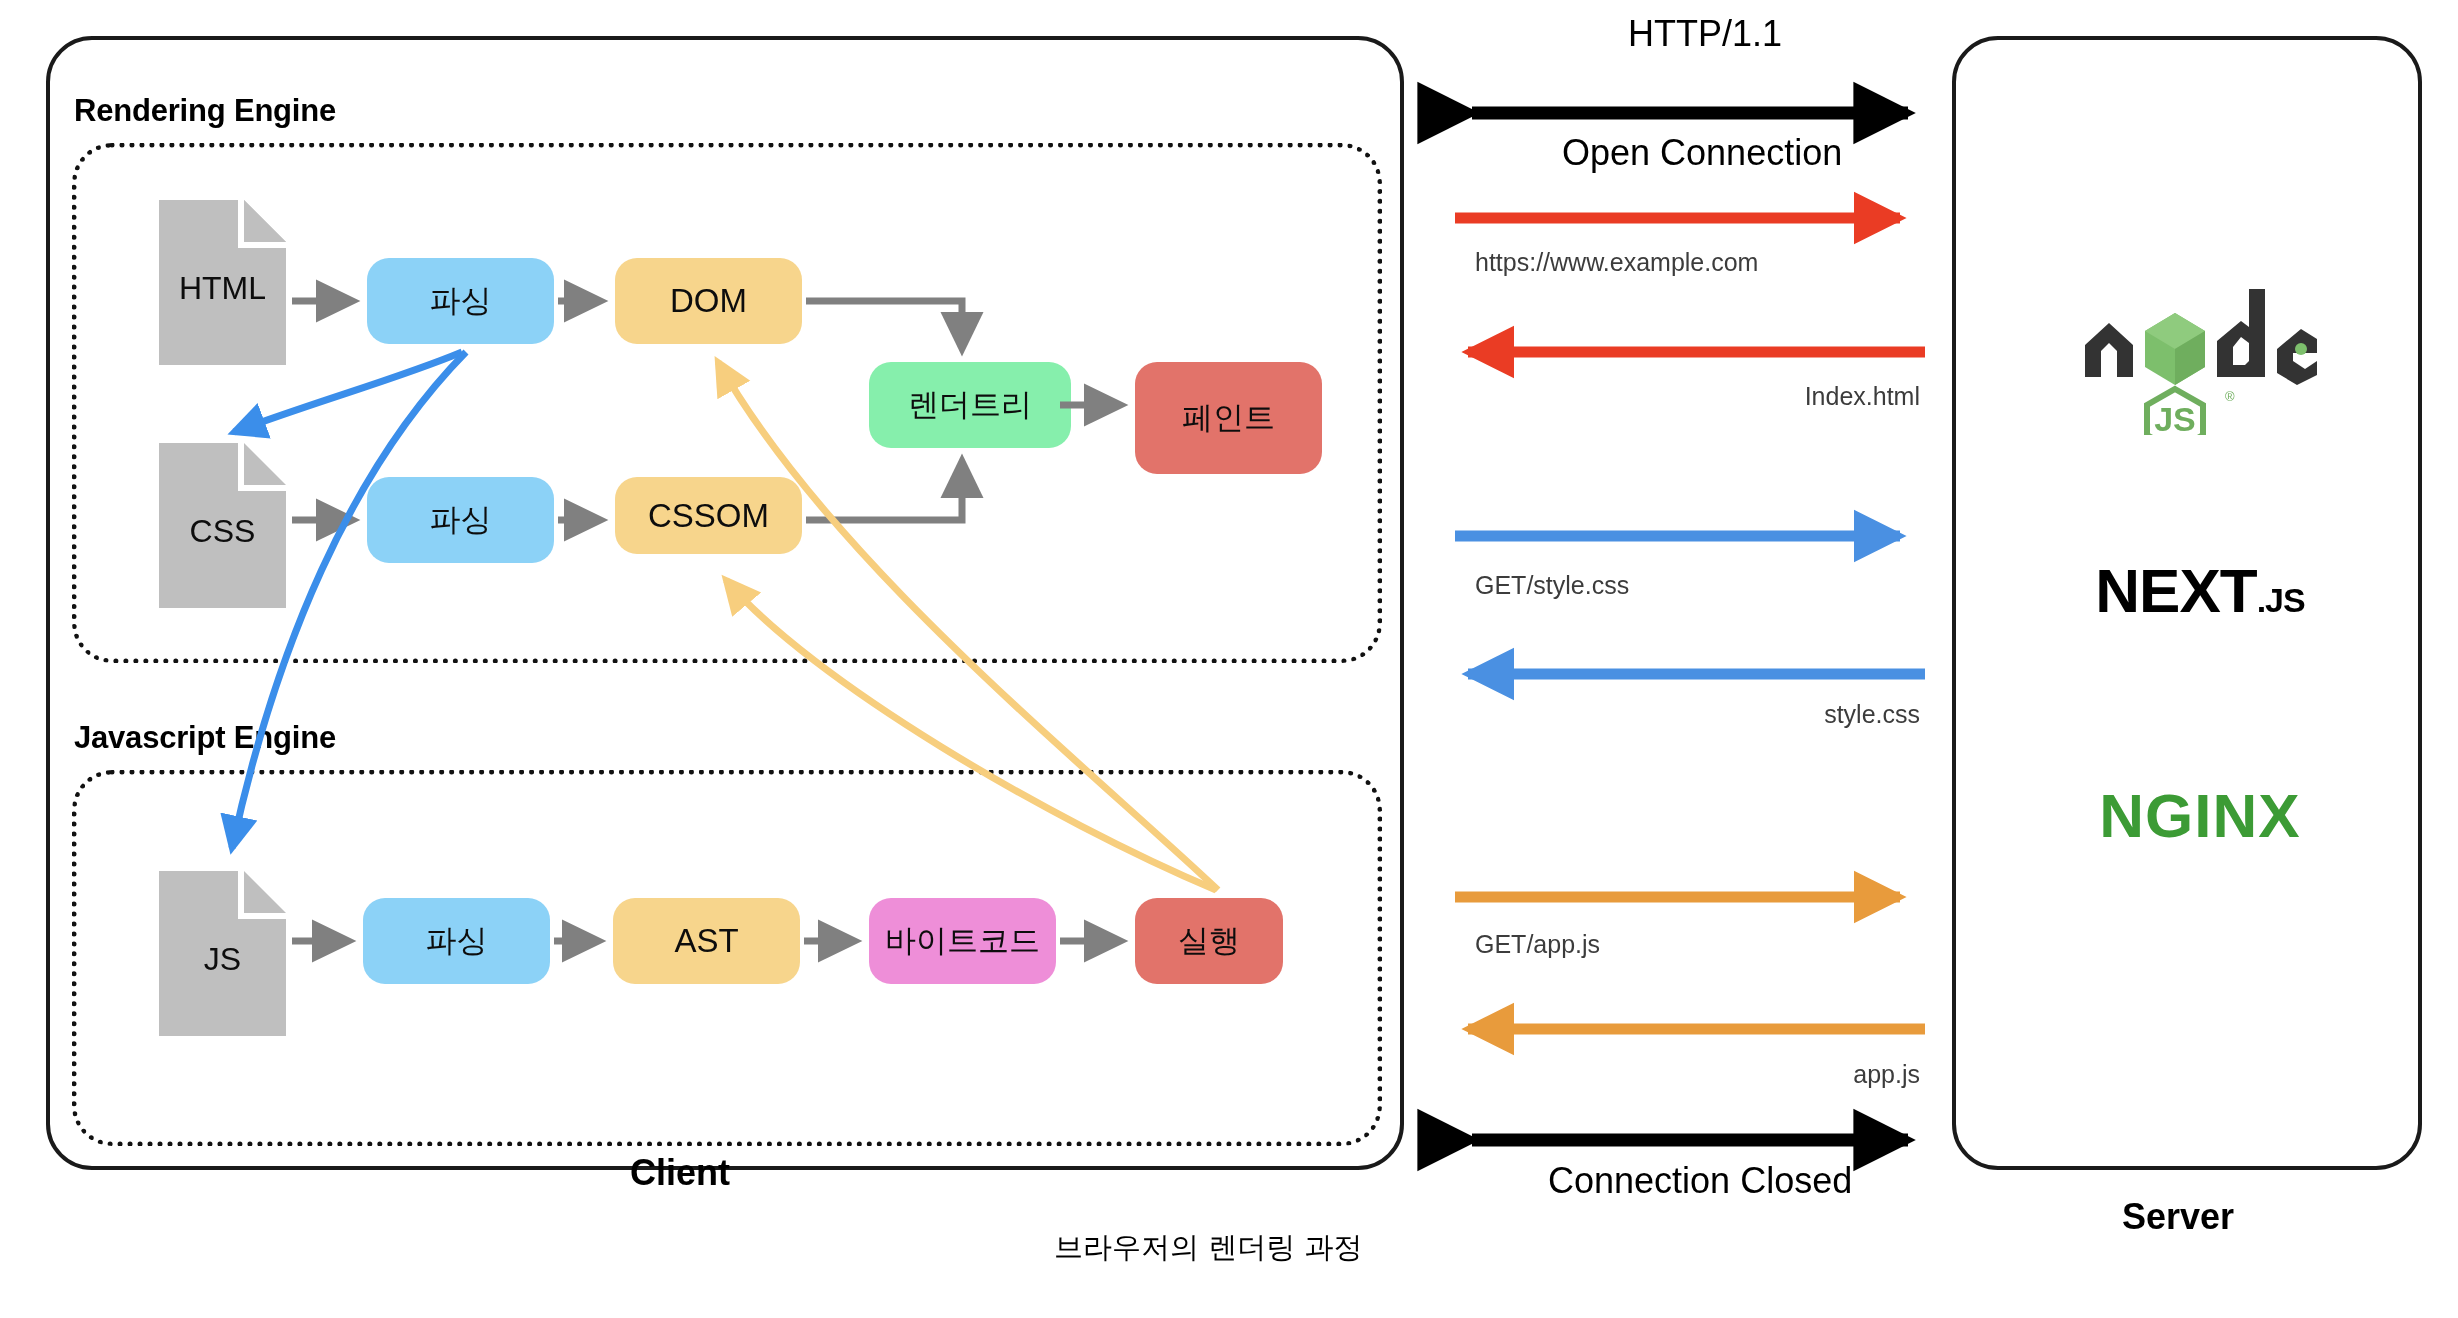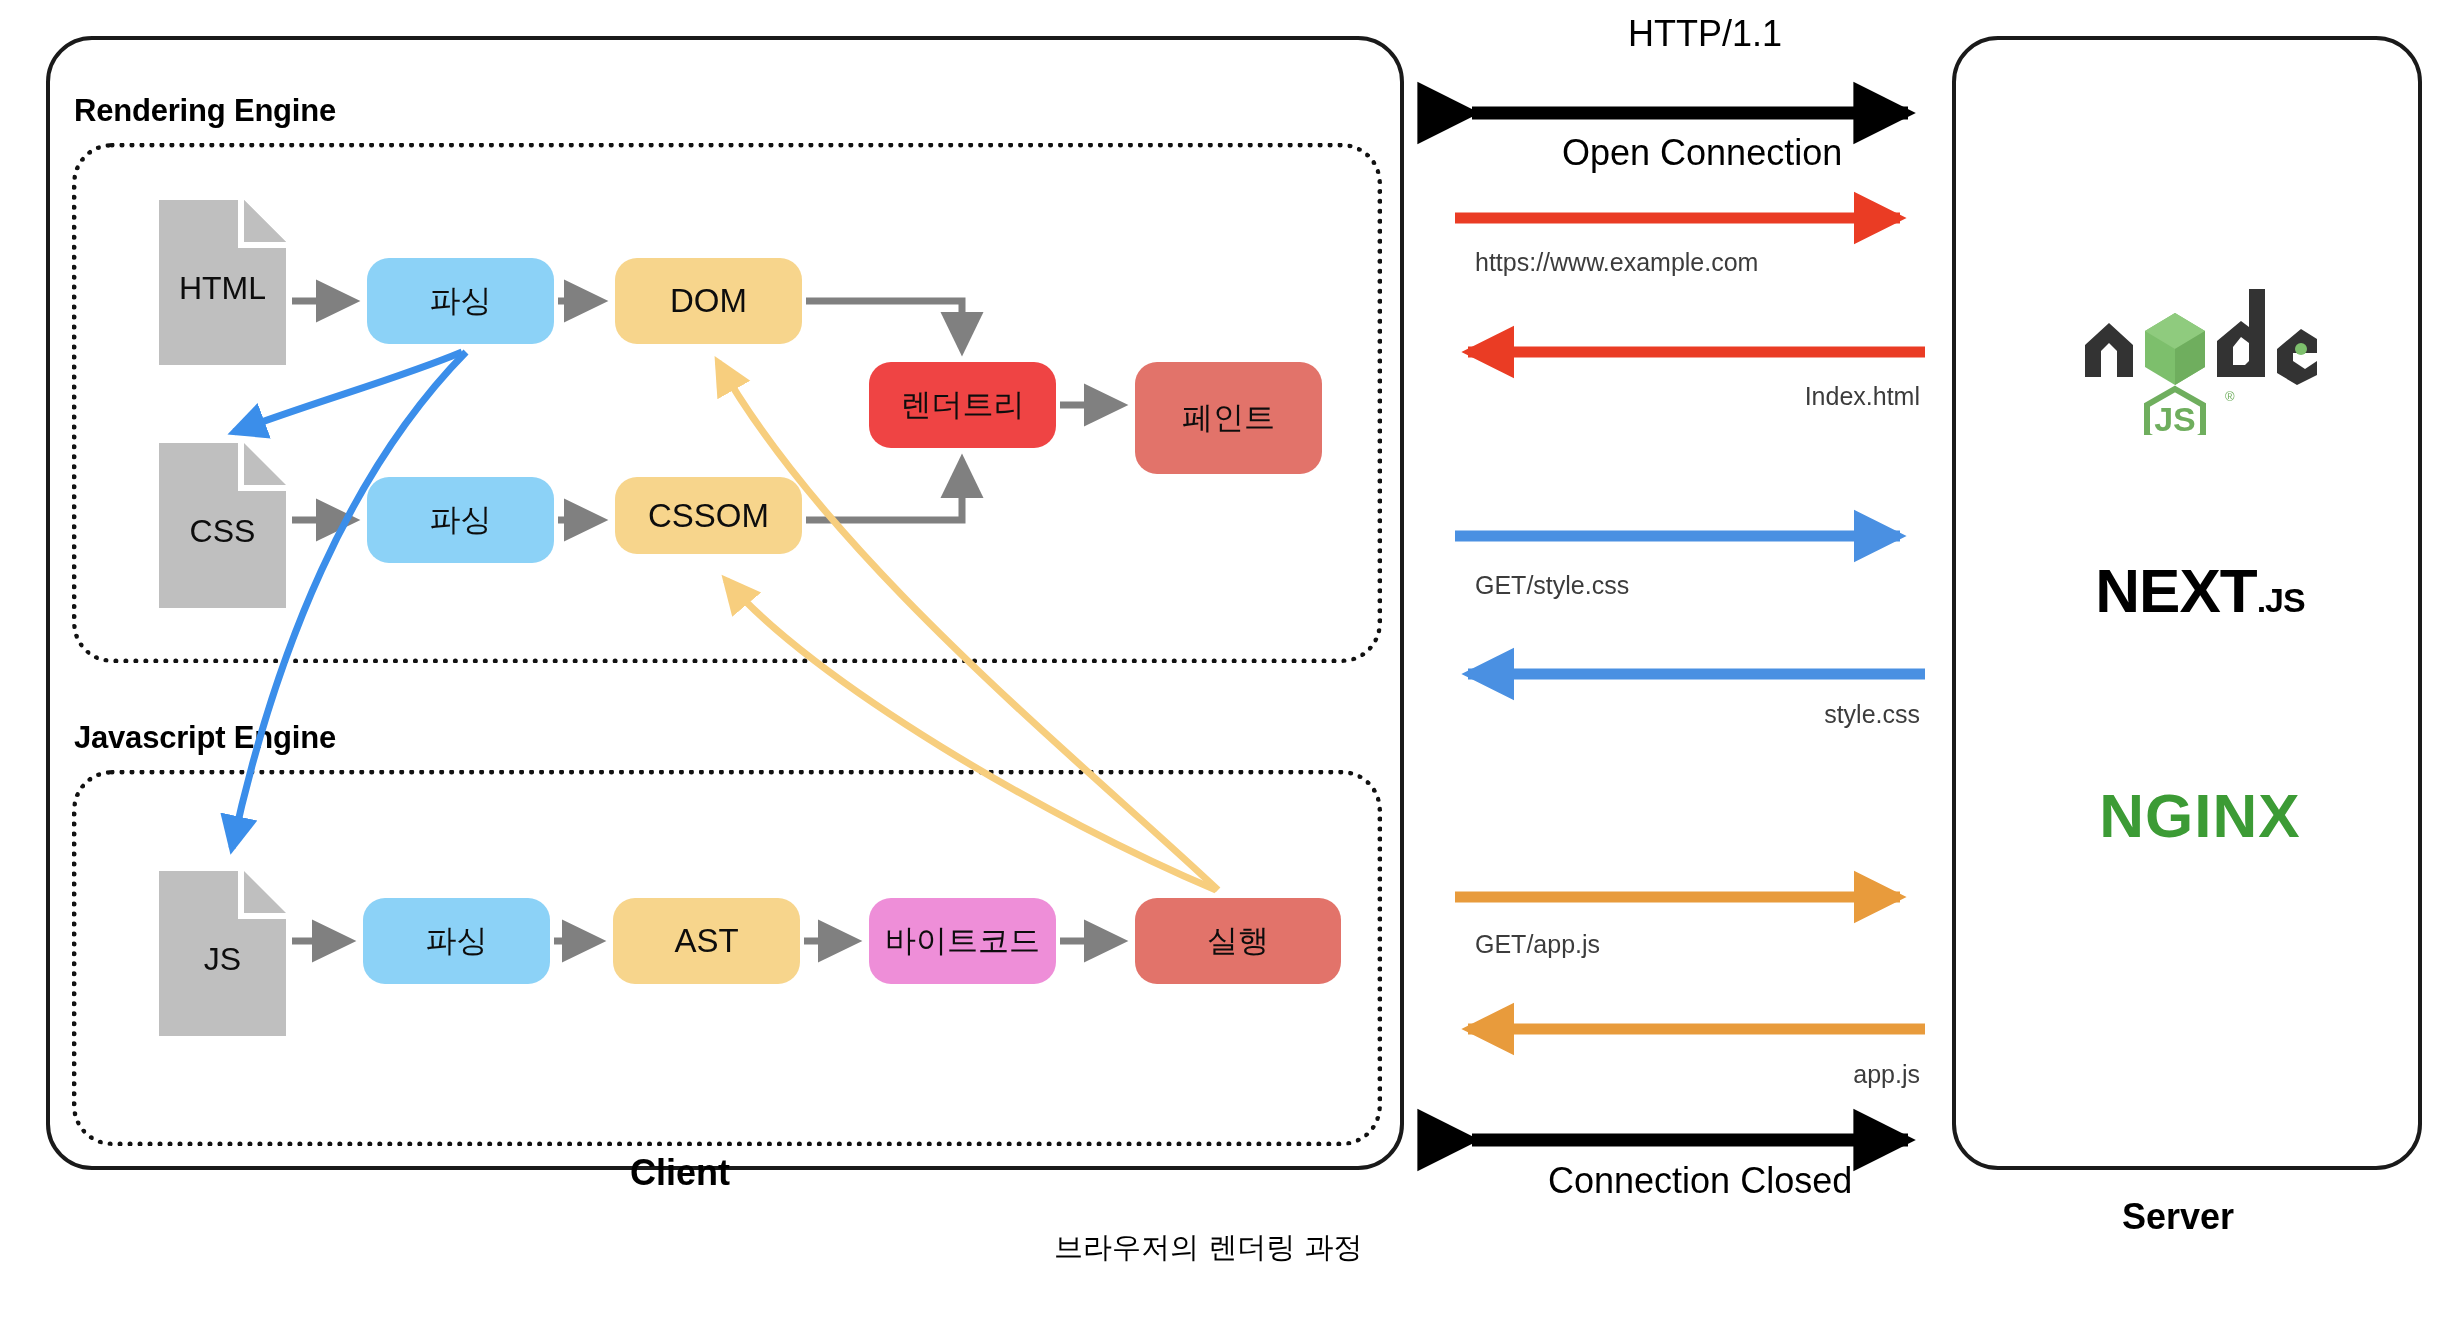--- a/index.html
+++ b/index.html
@@ -88,27 +88,27 @@
     <path d="M0,0 H85 L127,42 V165 H0 Z" fill="#BFBFBF"></path>
     <path d="M82,0 L82,45 L127,45" fill="none" stroke="#ffffff" stroke-width="6"></path>
   </svg>
   <div class="filelabel">JS</div>
 </div>
 
 <div class="abs pbox ko" style="left:367px;top:258px;width:187px;height:86px;background:#8CD2F7;">파싱</div>
 <div class="abs pbox" style="left:615px;top:258px;width:187px;height:86px;background:#F7D58C;">DOM</div>
 <div class="abs pbox ko" style="left:367px;top:477px;width:187px;height:86px;background:#8CD2F7;">파싱</div>
 <div class="abs pbox" style="left:615px;top:477px;width:187px;height:77px;background:#F7D58C;">CSSOM</div>
-<div class="abs pbox ko" style="left:869px;top:362px;width:187px;height:86px;background:#ef4444;">렌더트리</div>
+<div class="abs pbox ko" style="left:869px;top:362px;width:202px;height:86px;background:#86efac;">렌더트리</div>
 <div class="abs pbox ko" style="left:1135px;top:362px;width:187px;height:112px;background:#E2736A;">페인트</div>
 
 <div class="abs pbox ko" style="left:363px;top:898px;width:187px;height:86px;background:#8CD2F7;">파싱</div>
 <div class="abs pbox" style="left:613px;top:898px;width:187px;height:86px;background:#F7D58C;">AST</div>
 <div class="abs pbox ko" style="left:869px;top:898px;width:187px;height:86px;background:#EE8ED8;">바이트코드</div>
-<div class="abs pbox ko" style="left:1135px;top:898px;width:206px;height:86px;background:#E2736A;">실행</div>
+<div class="abs pbox ko" style="left:1135px;top:898px;width:148px;height:86px;background:#E2736A;">실행</div>
 
 <svg id="wires">
   <defs>
     <marker id="ag" markerWidth="7" markerHeight="7" refX="5.2" refY="3.5" orient="auto">
       <path d="M0,0.4 L6.4,3.5 L0,6.6 Z" fill="#808080"></path>
     </marker>
     <marker id="ab" markerWidth="6" markerHeight="6" refX="4.6" refY="3" orient="auto">
       <path d="M0,0.3 L5.6,3 L0,5.7 Z" fill="#3B8EEA"></path>
     </marker>
     <marker id="ay" markerWidth="6" markerHeight="6" refX="4.6" refY="3" orient="auto">

